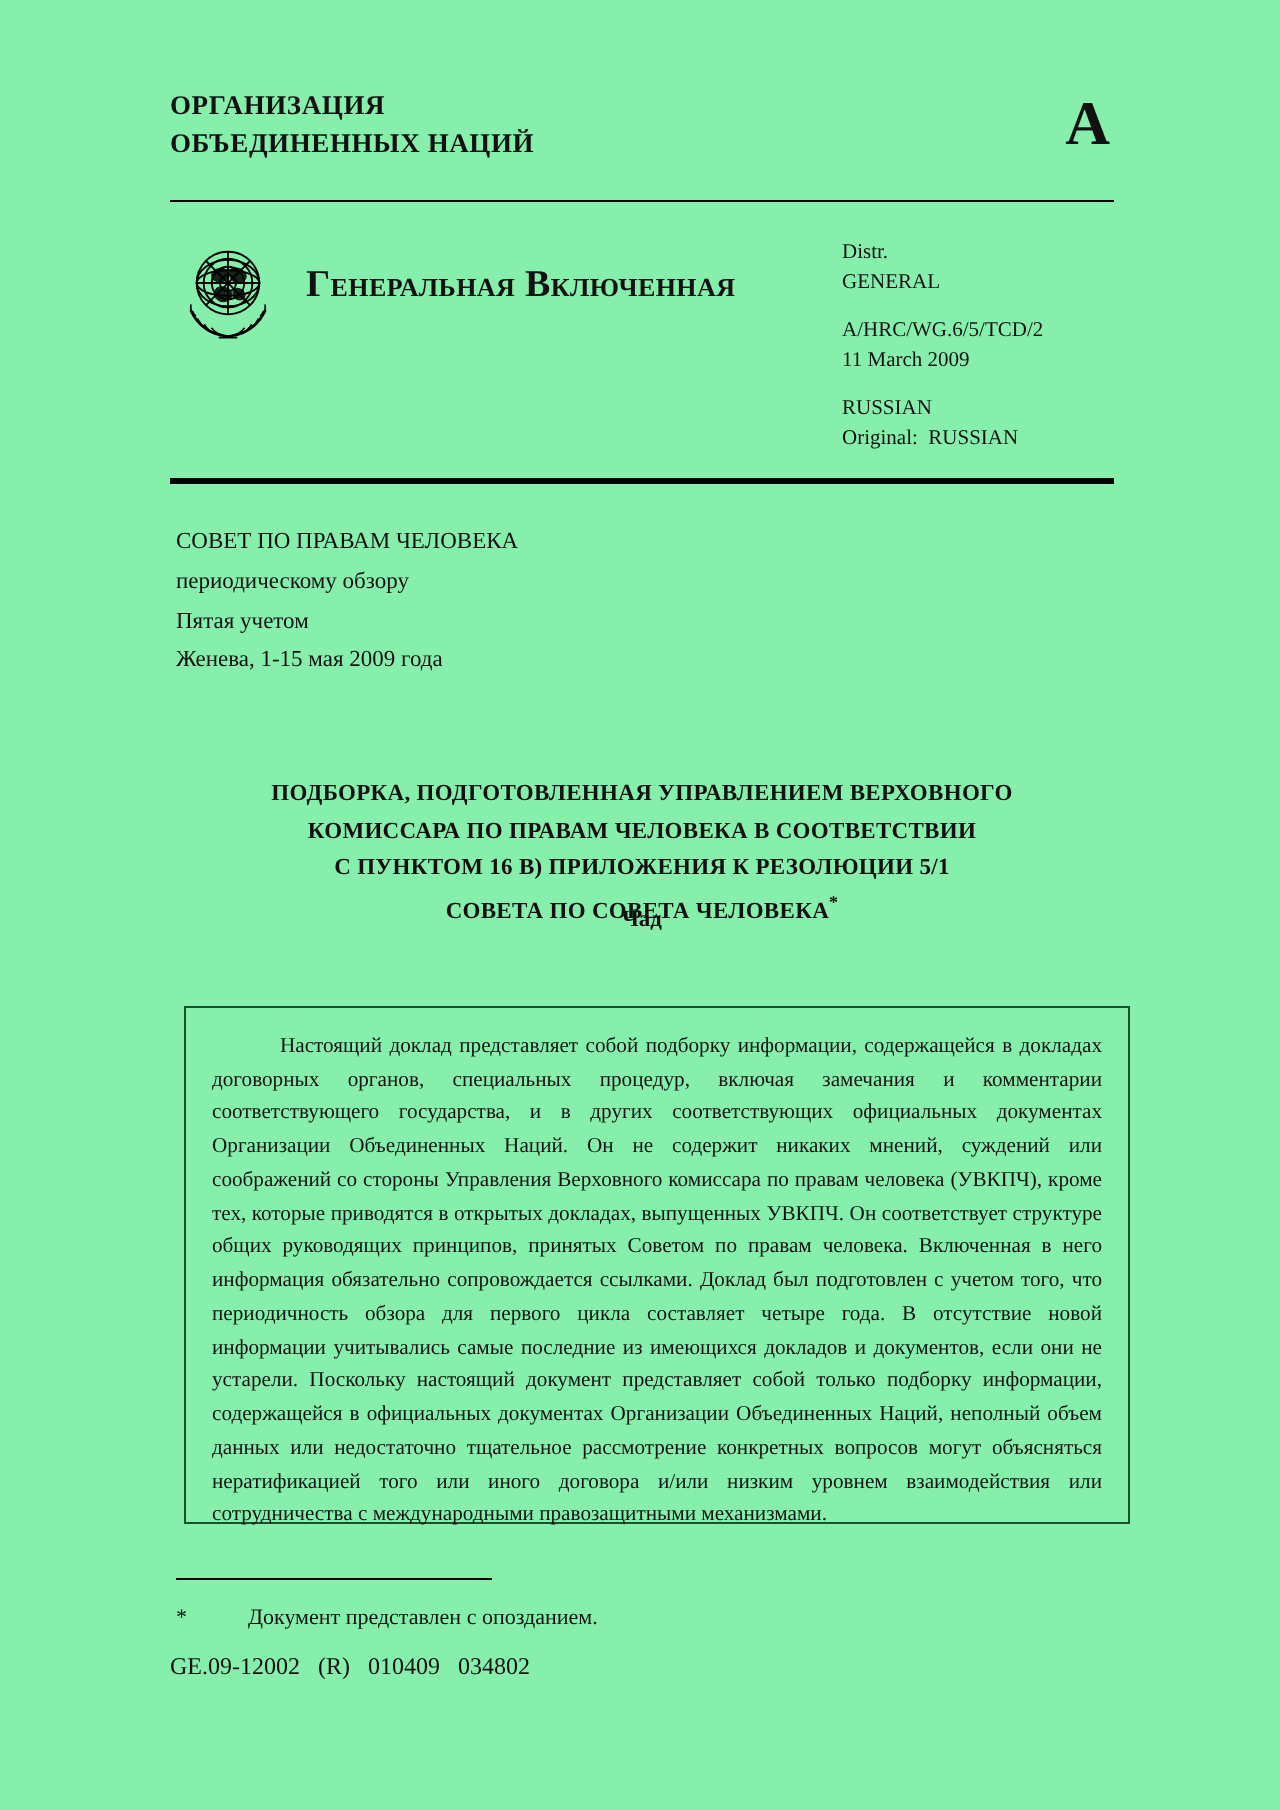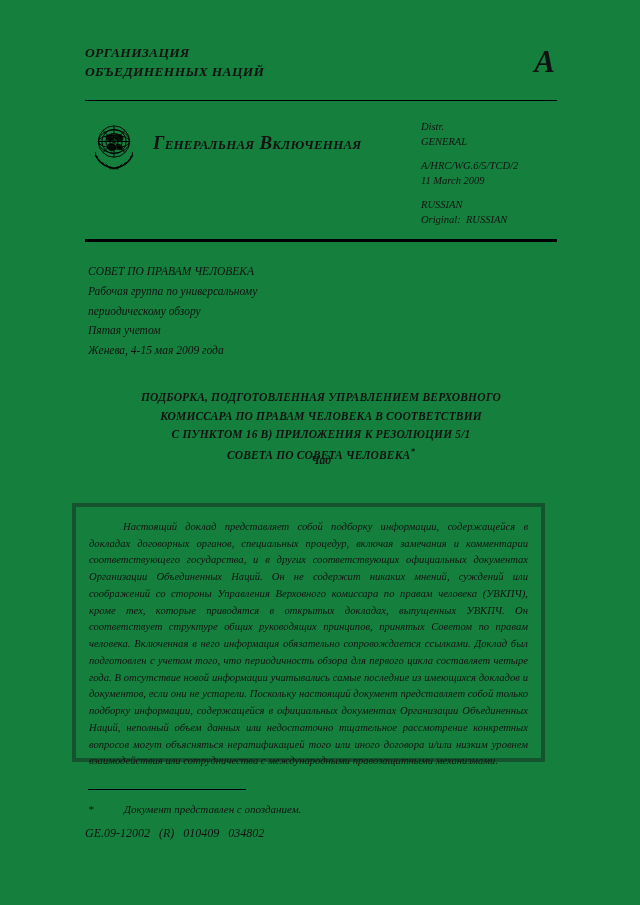--- a/index.html
+++ b/index.html
@@ -12,22 +12,21 @@
     height: 905px;
     font-family: "Liberation Serif", "DejaVu Serif", serif;
     color: #111111;
     position: relative;
     overflow: hidden;
   }
 
   .page {
     position: absolute;
     inset: 0;
-    background: #15803d;
-    font-style: italic;
+    background: #86efac;
   }
 
   
   .masthead {
     position: absolute;
     left: 85px;
     top: 44px;
     width: 472px;
     display: flex;
     align-items: flex-start;
@@ -135,25 +134,25 @@
     top: 454px;
     width: 472px;
     text-align: center;
     font-size: 11.5px;
     font-weight: bold;
   }
 
   
   .abstract-box {
     position: absolute;
-    left: 72px;
+    left: 92px;
     top: 503px;
     width: 473px;
     height: 259px;
-    border: 4px solid #14532d;
+    border: 1px solid #14532d;
     box-sizing: border-box;
   }
   .abstract-text {
     padding: 12px 13px 0 13px;
     font-size: 10.6px;
     line-height: 1.58;
     text-align: justify;
     text-indent: 34px;
     hyphens: none;
   }
@@ -260,24 +259,23 @@
         <div class="distr-line">RUSSIAN</div>
         <div class="distr-line">Original:  RUSSIAN</div>
       </div>
     </div>
   </div>
 
   <div class="rule-thick"></div>
 
   <div class="council">
     <div class="council-line">СОВЕТ ПО ПРАВАМ ЧЕЛОВЕКА</div>
-    <div class="council-line">Рабочая группа по универсальному</div>
     <div class="council-line">периодическому обзору</div>
     <div class="council-line">Пятая учетом</div>
-    <div class="council-line">Женева, 4-15 мая 2009 года</div>
+    <div class="council-line">Женева, 1-15 мая 2009 года</div>
   </div>
 
   <div class="main-title">
     <span class="tline">ПОДБОРКА, ПОДГОТОВЛЕННАЯ УПРАВЛЕНИЕМ ВЕРХОВНОГО</span>
     <span class="tline">КОМИССАРА ПО ПРАВАМ ЧЕЛОВЕКА В СООТВЕТСТВИИ</span>
     <span class="tline">С ПУНКТОМ 16 В) ПРИЛОЖЕНИЯ К РЕЗОЛЮЦИИ 5/1</span>
     <span class="tline"><span>СОВЕТА ПО СОВЕТА ЧЕЛОВЕКА</span><span class="title-asterisk">*</span></span>
   </div>
 
   <div class="country">Чад</div>

